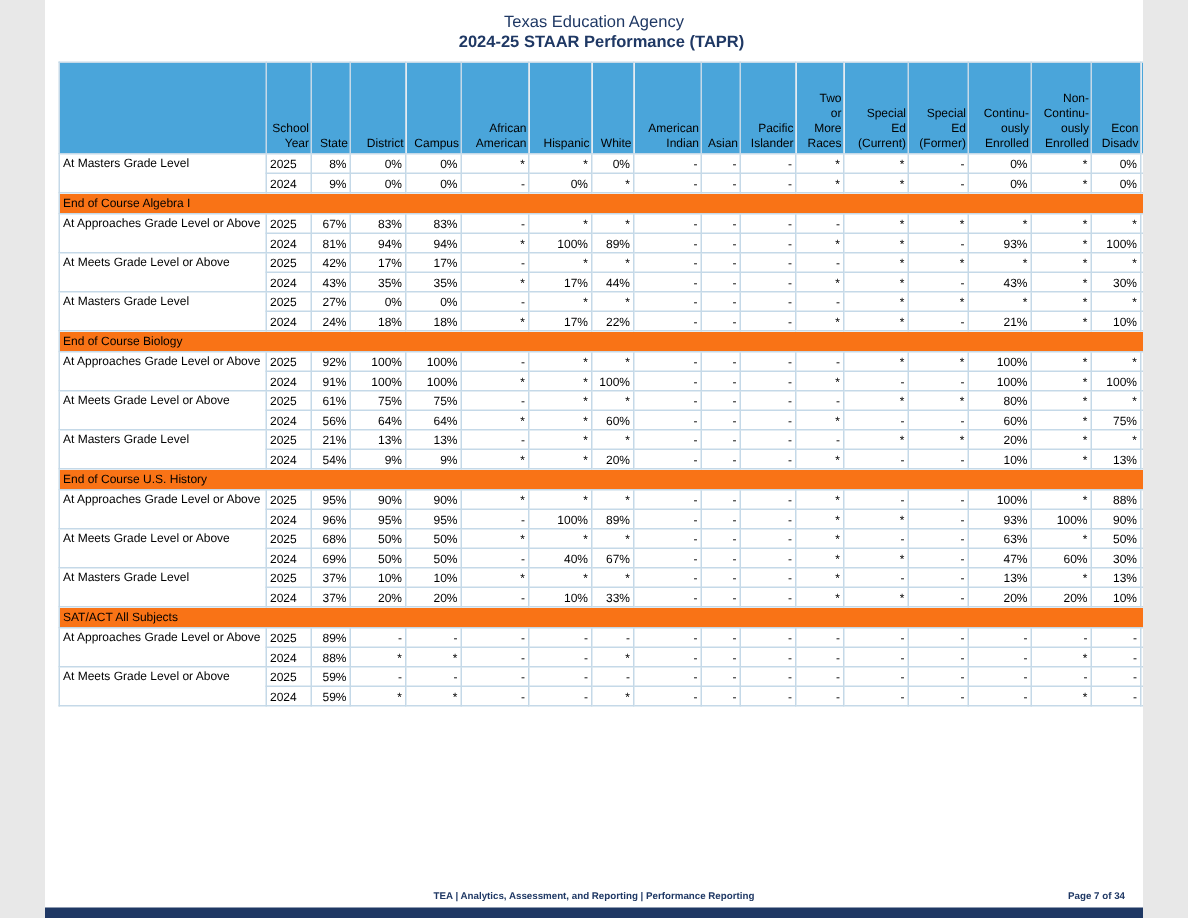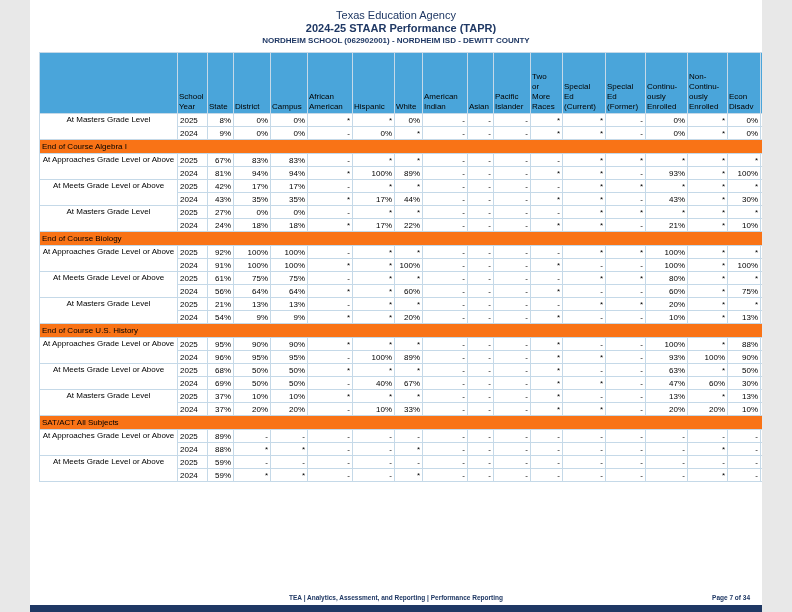--- a/index.html
+++ b/index.html
@@ -17,26 +17,26 @@
     border-collapse:collapse; table-layout:fixed;
     margin:7px 0 0 9px; width:773px;
   }
   table.report th, table.report td {
     border:1px solid #c5d9e8; padding:0 2px;
     font-size:8px; line-height:11px; color:#000;
     overflow:hidden;
   }
   table.report thead th {
     background:#4AA5DA; height:58px;
-    vertical-align:bottom; text-align:left;
+    vertical-align:bottom; text-align:right;
     font-weight:normal; white-space:pre-line;
     padding:1px 1px 1px 1px; line-height:10px;
   }
   tr.data-row { height:13px; }
-  td.row-label { text-align:center; vertical-align:top; background:#fff; }
+  td.row-label { text-align:left; vertical-align:top; background:#fff; }
   td.year-cell { text-align:left; padding-right:3px; }
   td.val-cell  { text-align:right; padding-right:3px; }
   tr.section-row td {
     background:#f97316; text-align:left; height:13px;
   }
   .footer-line {
     position:absolute; left:0; top:594px; width:100%;
     text-align:center; font-size:6.5px; font-weight:bold; color:#1F3864;
   }
   .footer-page {
@@ -48,21 +48,20 @@
     background:#1F3864;
   }
 </style>
 </head>
 <body>
 
 <div class="page">
   <div class="titles">
     <div class="title-1">Texas Education Agency</div>
     <div class="title-2">2024-25 STAAR Performance (TAPR)</div>
-    <div class="title-3">NORDHEIM SCHOOL (062902001) - NORDHEIM ISD - DEWITT COUNTY</div>
   </div>
 
   <table class="report">
     <colgroup>
       <col style="width:138px">
         <col style="width:30px">
         <col style="width:26px">
       <col style="width:37px">
         <col style="width:37px">
         <col style="width:45px">

